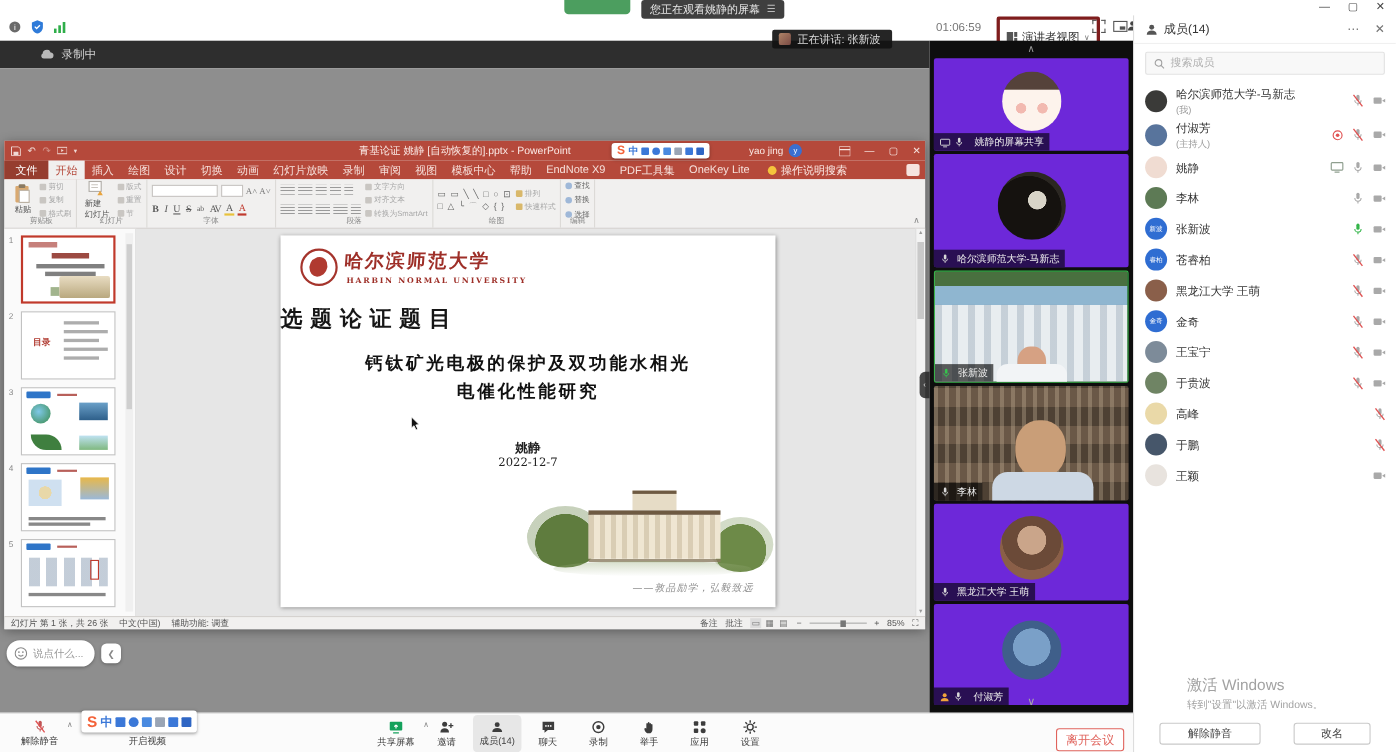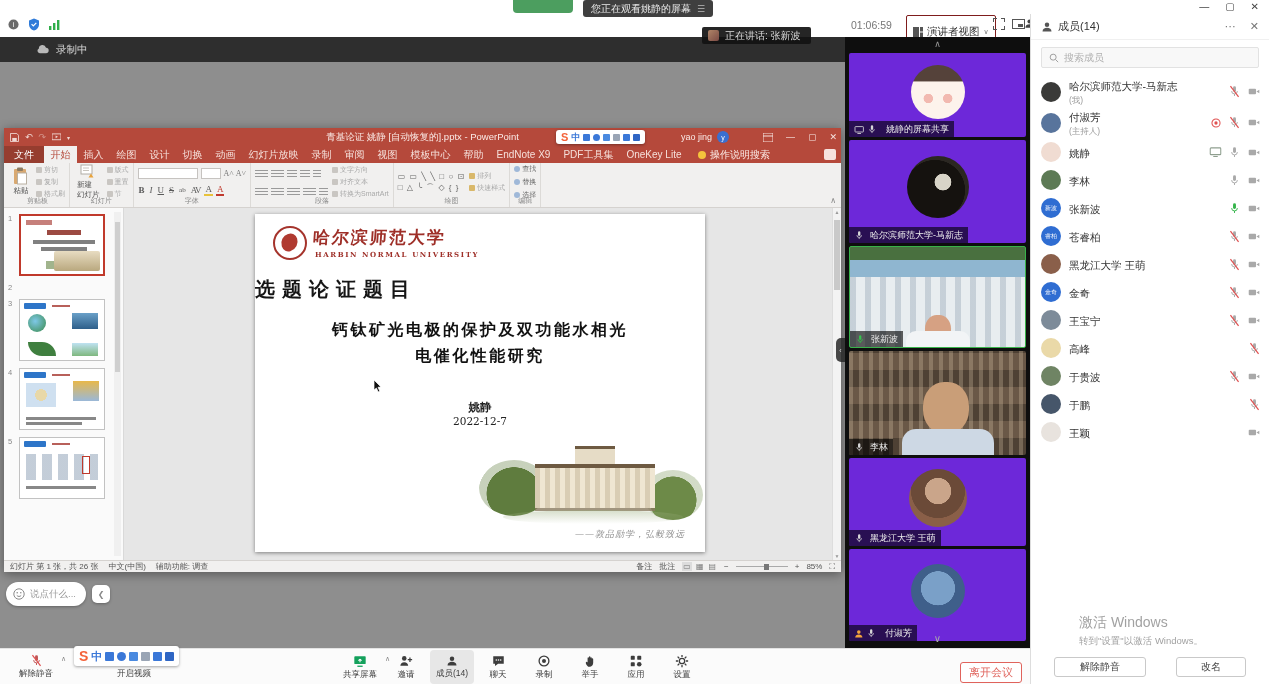--- a/index.html
+++ b/index.html
@@ -7,21 +7,21 @@
 .stage{position:relative;width:1269px;height:684px;overflow:hidden;background:#fff}
 .icn{display:inline-flex;align-items:center;justify-content:center;line-height:0}
 
 
 .topstrip{position:absolute;left:0;top:0;width:1269px;height:37px;background:#fff}
 .ts-icons{position:absolute;left:8px;top:18px;display:flex;gap:9px;align-items:center}
 .green-btn{position:absolute;left:513px;top:-4px;width:60px;height:17px;background:#4c9e5f;border-radius:4px}
 .watch-tip{position:absolute;left:583px;top:0;height:17px;background:#3f3f3f;border-radius:3px;color:#e8e8e8;font-size:10px;display:flex;align-items:center;gap:6px;padding:0 8px;white-space:nowrap}
 .watch-tip .menu{color:#bbb;font-size:9px}
 .timer{position:absolute;left:851px;top:19px;font-size:10.5px;color:#777}
-.viewbtn{position:absolute;left:906px;top:15px;height:19px;display:flex;align-items:center;gap:4px;padding:16px 6px;border:1px solid #7f1d1d;border-radius:2px;background:#fff;font-size:10.5px;color:#333}
+.viewbtn{position:absolute;left:906px;top:15px;height:19px;display:flex;align-items:center;gap:4px;padding:16px 6px;border:3px solid #7f1d1d;border-radius:2px;background:#fff;font-size:10.5px;color:#333}
 .fs-icon{position:absolute;left:993px;top:18px;width:12px;height:12px}
 .fs-icon b{position:absolute;width:4px;height:4px;border:1.4px solid #555}
 .fs-icon b:nth-child(1){left:0;top:0;border-right:none;border-bottom:none}
 .fs-icon b:nth-child(2){right:0;top:0;border-left:none;border-bottom:none}
 .fs-icon b:nth-child(3){left:0;bottom:0;border-right:none;border-top:none}
 .fs-icon b:nth-child(4){right:0;bottom:0;border-left:none;border-top:none}
 .pip-icon{position:absolute;left:1012px;top:19px;width:13px;height:10px;border:1.3px solid #555}
 .pip-icon i{position:absolute;right:1px;bottom:1px;width:5px;height:3.5px;background:#555}
 .win-ctl{position:absolute;top:1px;display:flex;gap:16px;color:#444;font-size:10px}
 .win-ctl span{cursor:default}
@@ -458,20 +458,30 @@
               <div class="tslide">
                 <div class="tt-logo"></div>
                 <div class="tt-h"></div>
                 <div class="tt-l1"></div>
                 <div class="tt-l2"></div>
                 <div class="tt-build"></div>
               </div>
             </div>
             <div class="thumb">
               <span class="tnum">2</span>
+              <div class="tslide">
+                <div class="tt-toc">目录</div>
+                <div class="tt-items">
+                  <i></i>
+                  <i></i>
+                  <i></i>
+                  <i></i>
+                  <i></i>
+                </div>
+              </div>
             </div>
             <div class="thumb">
               <span class="tnum">3</span>
               <div class="tslide">
                 <div class="tt-chip"></div>
                 <div class="tt-globe"></div>
                 <div class="tt-photo"></div>
                 <div class="tt-leaf"></div>
                 <div class="tt-sky"></div>
               </div>
@@ -883,49 +893,49 @@
             </span>
             <span class="icn">
               <svg width="14" height="13" viewBox="0 0 16 16">
                 <rect x="1.5" y="4.5" width="9" height="7" rx="1.2" fill="#a9a9a9"></rect>
                 <path d="M11 8l3.5-2.2v4.4L11 8z" fill="#a9a9a9"></path>
               </svg>
             </span>
           </span>
         </div>
         <div class="mrow">
-          <span class="mavatar" style="background:#ead9a8"></span>
-    <span class="mtext"><span class="mname">高峰</span></span>
+          <span class="mavatar" style="background:#6f8464"></span>
+    <span class="mtext"><span class="mname">于贵波</span></span>
     <span class="micons">
             <span class="icn">
               <svg width="13" height="13" viewBox="0 0 16 16">
                 <rect x="6.2" y="1.5" width="3.6" height="7" rx="1.8" fill="#a9a9a9"></rect>
                 <path d="M4.5 7.5a3.5 3.5 0 0 0 7 0" fill="none" stroke="#a9a9a9" stroke-width="1.2"></path>
                 <line x1="8" y1="11" x2="8" y2="13.5" stroke="#a9a9a9" stroke-width="1.2"></line>
                 <line x1="3" y1="1.5" x2="13" y2="14.5" stroke="#e05252" stroke-width="1.5"></line>
               </svg>
             </span>
+            <span class="icn">
+              <svg width="14" height="13" viewBox="0 0 16 16">
+                <rect x="1.5" y="4.5" width="9" height="7" rx="1.2" fill="#a9a9a9"></rect>
+                <path d="M11 8l3.5-2.2v4.4L11 8z" fill="#a9a9a9"></path>
+              </svg>
+            </span>
           </span>
         </div>
         <div class="mrow">
-          <span class="mavatar" style="background:#6f8464"></span>
-    <span class="mtext"><span class="mname">于贵波</span></span>
+          <span class="mavatar" style="background:#ead9a8"></span>
+    <span class="mtext"><span class="mname">高峰</span></span>
     <span class="micons">
             <span class="icn">
               <svg width="13" height="13" viewBox="0 0 16 16">
                 <rect x="6.2" y="1.5" width="3.6" height="7" rx="1.8" fill="#a9a9a9"></rect>
                 <path d="M4.5 7.5a3.5 3.5 0 0 0 7 0" fill="none" stroke="#a9a9a9" stroke-width="1.2"></path>
                 <line x1="8" y1="11" x2="8" y2="13.5" stroke="#a9a9a9" stroke-width="1.2"></line>
                 <line x1="3" y1="1.5" x2="13" y2="14.5" stroke="#e05252" stroke-width="1.5"></line>
-              </svg>
-            </span>
-            <span class="icn">
-              <svg width="14" height="13" viewBox="0 0 16 16">
-                <rect x="1.5" y="4.5" width="9" height="7" rx="1.2" fill="#a9a9a9"></rect>
-                <path d="M11 8l3.5-2.2v4.4L11 8z" fill="#a9a9a9"></path>
               </svg>
             </span>
           </span>
         </div>
         <div class="mrow">
           <span class="mavatar" style="background:#46566a"></span>
     <span class="mtext"><span class="mname">于鹏</span></span>
     <span class="micons">
             <span class="icn">
               <svg width="13" height="13" viewBox="0 0 16 16">

